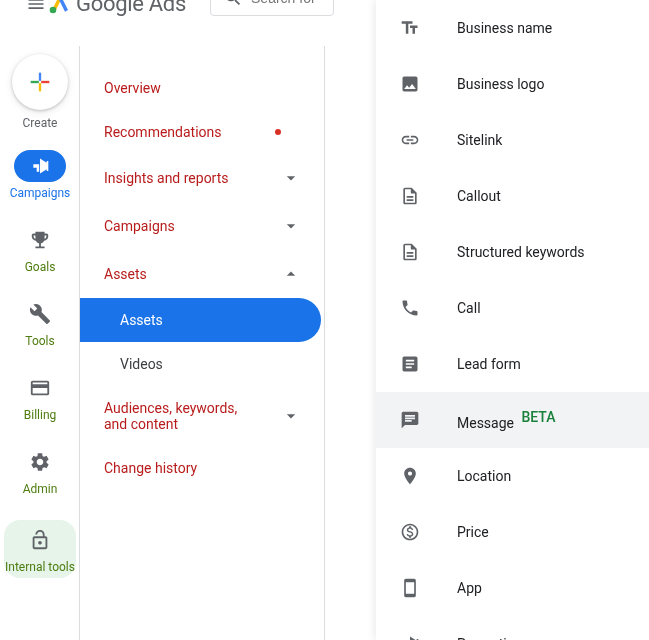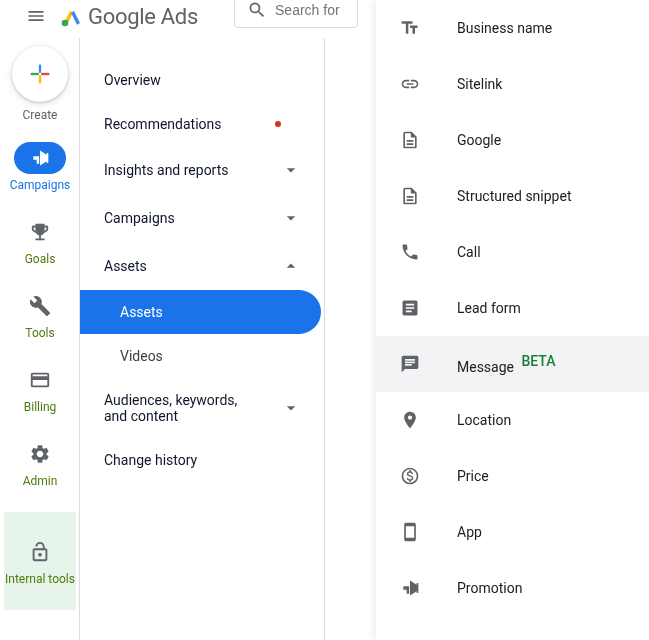--- a/index.html
+++ b/index.html
@@ -9,24 +9,23 @@
       color: #202124;
       width: 649px;
       height: 640px;
       overflow: hidden;
       background: #fff;
     }
 
     
     .header {
       display: flex;
-      align-items: flex-start;
+      align-items: flex-end;
       height: 24px;
-      padding: 4px 8px;
-      gap: 12px;
+      padding: 16px 8px;
     }
     .hamburger {
       width: 24px;
       height: 24px;
       display: flex;
       align-items: center;
       justify-content: center;
       margin-left: 16px;
       cursor: pointer;
     }
@@ -129,37 +128,37 @@
     }
     .rail-item.active .rail-icon-wrap svg { fill: #fff; }
     .rail-item svg { fill: #5f6368; }
     .rail-item-label {
       font-size: 12px;
       color: #4d7c0f;
     }
     .rail-item.active .rail-item-label { color: #1a73e8; }
     .rail-item.internal {
       background: #e6f4ea;
-      border-radius: 0;
-      padding: 24px 0;
+      border-radius: 16px;
+      padding: 4px 0;
       margin-bottom: 16px;
     }
 
     
     .nav-panel {
       width: 245px;
       padding: 20px 0;
     }
     .nav-row {
       display: flex;
       align-items: center;
       justify-content: space-between;
       padding: 14px 24px;
       font-size: 14px;
-      color: #0f172a;
+      color: #b91c1c;
       cursor: pointer;
     }
     .nav-row .chevron {
       color: #5f6368;
     }
     .dot {
       width: 6px;
       height: 6px;
       border-radius: 50%;
       background: #d93025;
@@ -364,35 +363,41 @@
 
 <div class="asset-menu">
   <div class="menu-item">
     <svg width="20" height="20" viewBox="0 0 24 24">
         <path d="M2 4v3h5v12h3V7h5V4H2zm19 5h-9v3h3v7h3v-7h3V9z"></path>
       </svg>
     <span class="menu-item-label">Business name</span>
   </div>
   <div class="menu-item">
     <svg width="20" height="20" viewBox="0 0 24 24">
+        <path d="M21 19V5c0-1.1-.9-2-2-2H5c-1.1 0-2 .9-2 2v14c0 1.1.9 2 2 2h14c1.1 0 2-.9 2-2zM8.5 13.5l2.5 3.01L14.5 12l4.5 6H5l3.5-4.5z"></path>
+      </svg>
+    <span class="menu-item-label">Business logo</span>
+  </div>
+  <div class="menu-item">
+    <svg width="20" height="20" viewBox="0 0 24 24">
         <path d="M3.9 12c0-1.71 1.39-3.1 3.1-3.1h4V7H7c-2.76 0-5 2.24-5 5s2.24 5 5 5h4v-1.9H7c-1.71 0-3.1-1.39-3.1-3.1zM8 13h8v-2H8v2zm9-6h-4v1.9h4c1.71 0 3.1 1.39 3.1 3.1s-1.39 3.1-3.1 3.1h-4V17h4c2.76 0 5-2.24 5-5s-2.24-5-5-5z"></path>
       </svg>
     <span class="menu-item-label">Sitelink</span>
   </div>
   <div class="menu-item">
     <svg width="20" height="20" viewBox="0 0 24 24">
         <path d="M8 16h8v2H8zm0-4h8v2H8zm6-10H6c-1.1 0-2 .9-2 2v16c0 1.1.89 2 1.99 2H18c1.1 0 2-.9 2-2V8l-6-6zm4 18H6V4h7v5h5v11z"></path>
       </svg>
-    <span class="menu-item-label">Google</span>
+    <span class="menu-item-label">Callout</span>
   </div>
   <div class="menu-item">
     <svg width="20" height="20" viewBox="0 0 24 24">
         <path d="M8 16h8v2H8zm0-4h8v2H8zm6-10H6c-1.1 0-2 .9-2 2v16c0 1.1.89 2 1.99 2H18c1.1 0 2-.9 2-2V8l-6-6zm4 18H6V4h7v5h5v11z"></path>
       </svg>
-    <span class="menu-item-label">Structured snippet</span>
+    <span class="menu-item-label">Structured keywords</span>
   </div>
   <div class="menu-item">
     <svg width="20" height="20" viewBox="0 0 24 24">
         <path d="M6.62 10.79c1.44 2.83 3.76 5.14 6.59 6.59l2.2-2.2c.27-.27.67-.36 1.02-.24 1.12.37 2.33.57 3.57.57.55 0 1 .45 1 1V20c0 .55-.45 1-1 1-9.39 0-17-7.61-17-17 0-.55.45-1 1-1h3.5c.55 0 1 .45 1 1 0 1.25.2 2.45.57 3.57.11.35.03.74-.25 1.02l-2.2 2.2z"></path>
       </svg>
     <span class="menu-item-label">Call</span>
   </div>
   <div class="menu-item">
     <svg width="20" height="20" viewBox="0 0 24 24">
         <path d="M19 3H5c-1.1 0-2 .9-2 2v14c0 1.1.9 2 2 2h14c1.1 0 2-.9 2-2V5c0-1.1-.9-2-2-2zm-5 14H7v-2h7v2zm3-4H7v-2h10v2zm0-4H7V7h10v2z"></path>

